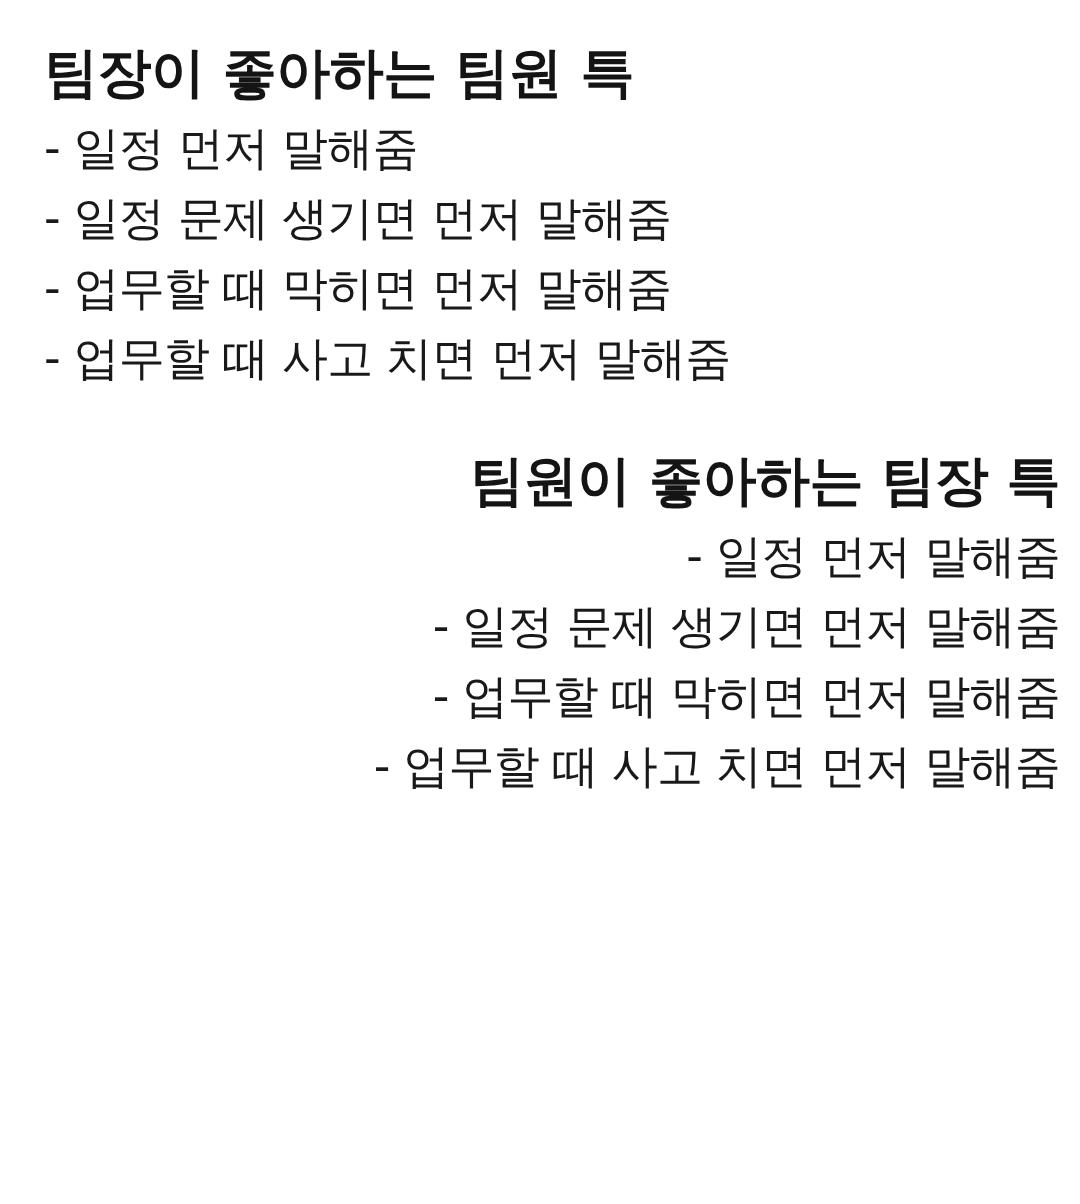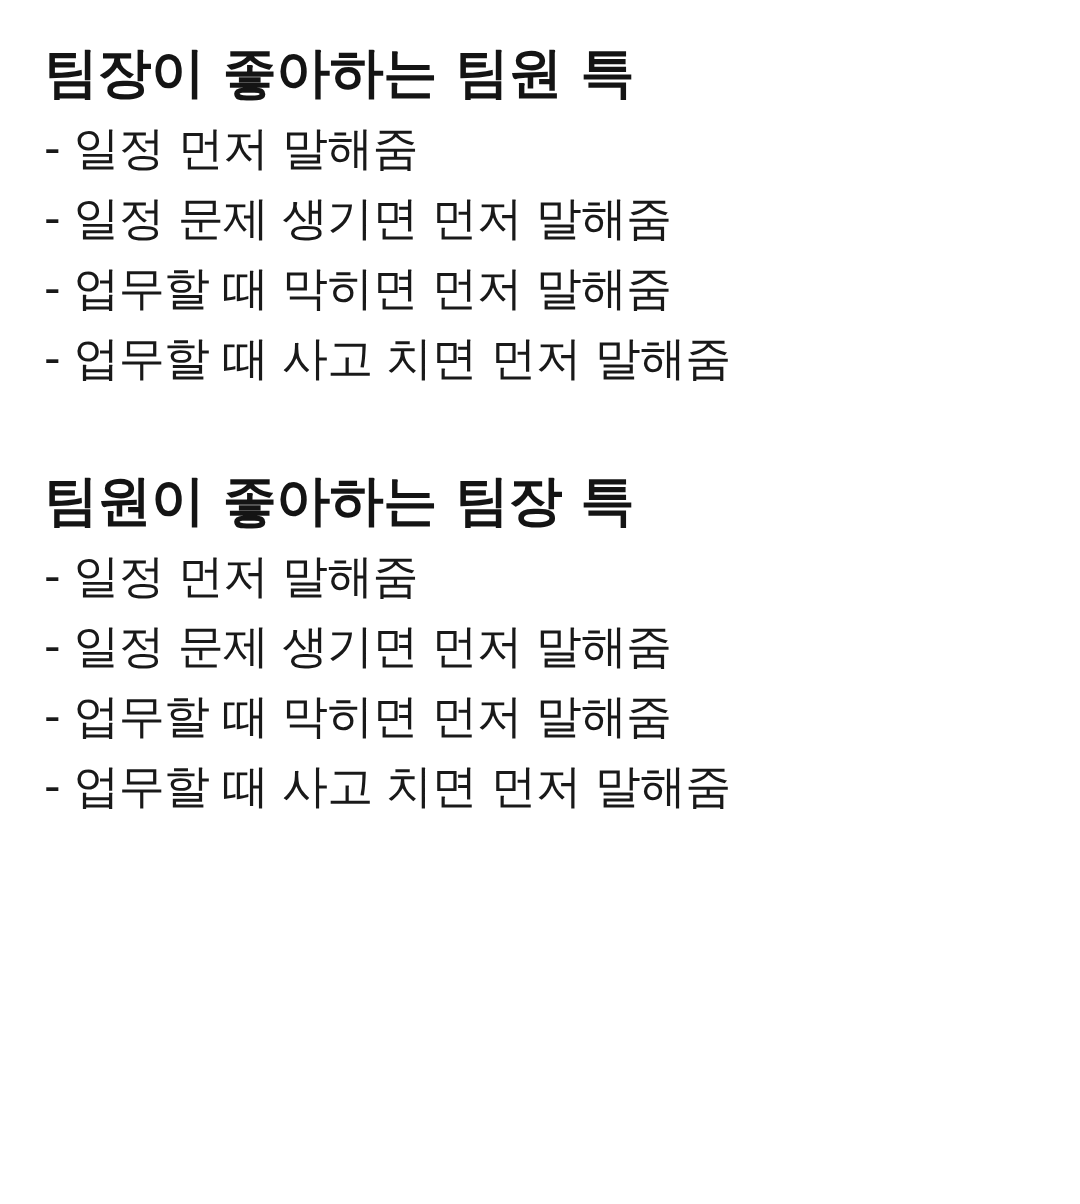--- a/index.html
+++ b/index.html
@@ -18,21 +18,22 @@
     width: 1080px;
     height: 1204px;
     box-sizing: border-box;
     padding: 38px 20px 0 44px;
     background: #ffffff;
   }
   .block {
     margin: 0;
   }
   .block + .block {
-    margin-top: 72px;
+    margin-top: 52px;
+    text-align: right;
   }
   .heading {
     font-size: 54px;
     font-weight: 700;
     line-height: 1.30;
     letter-spacing: -0.5px;
     color: #141414;
     margin: 0 0 6px 0;
     white-space: nowrap;
   }

